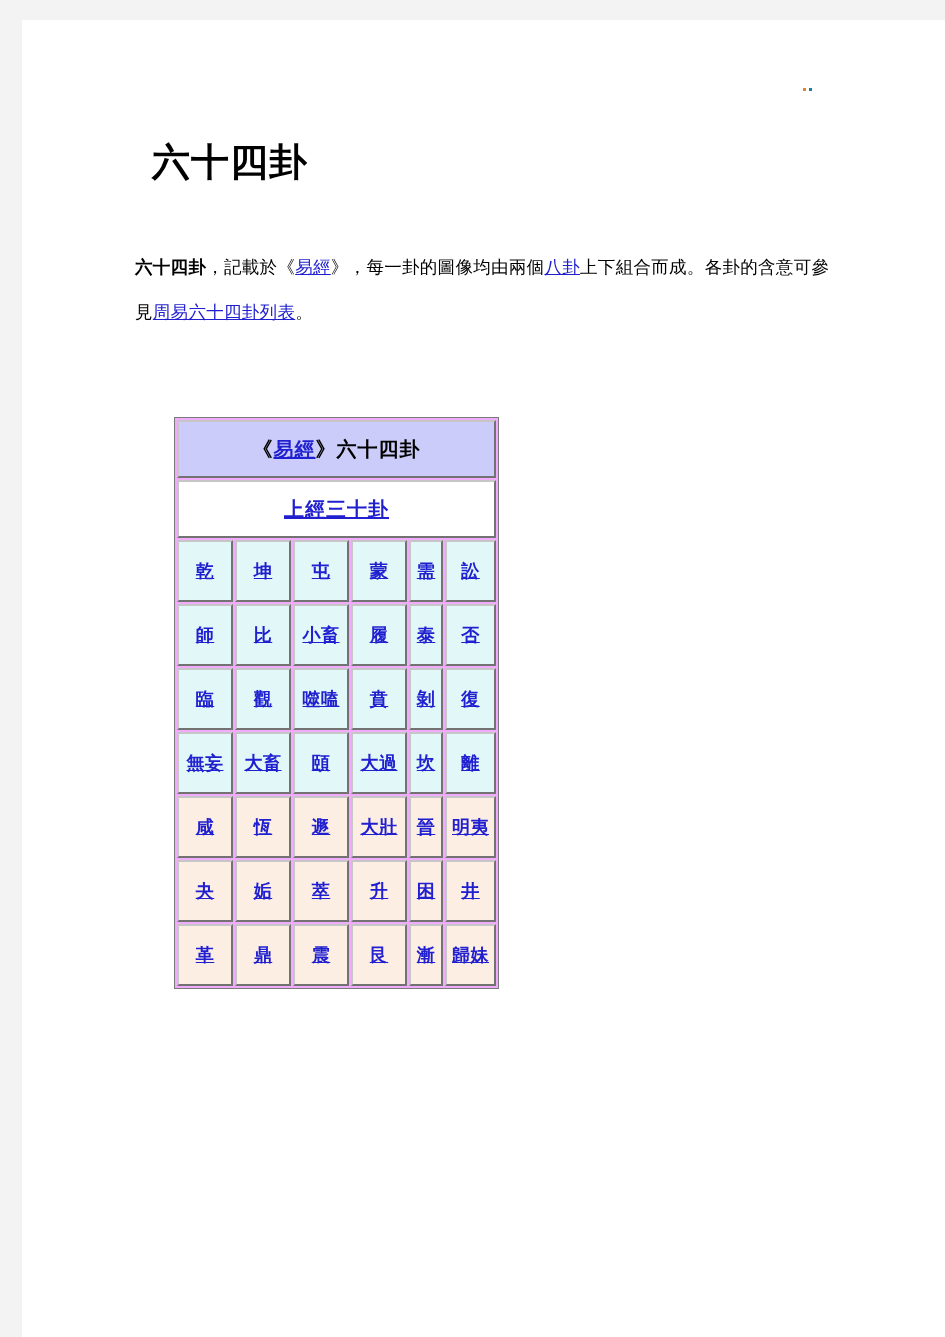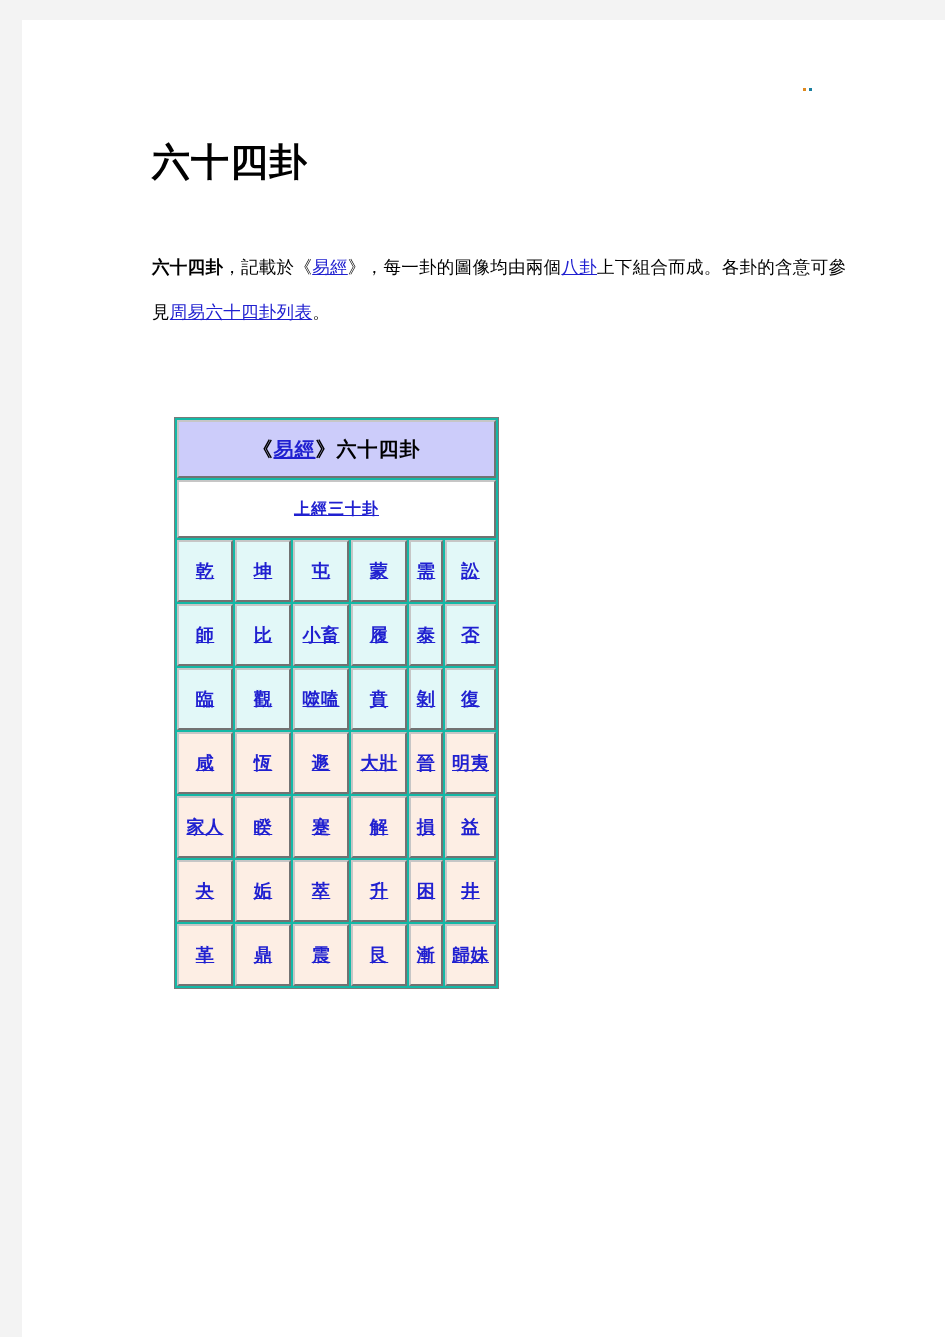--- a/index.html
+++ b/index.html
@@ -66,42 +66,42 @@
     margin: 0;
     font-size: 38px;
     font-weight: bold;
     color: #000000;
     letter-spacing: 1px;
     line-height: 1.2;
   }
 
   .intro {
     position: absolute;
-    left: 130px;
+    left: 113px;
     top: 225px;
     width: 700px;
     font-size: 17.5px;
     color: #000000;
     line-height: 2.55;
     letter-spacing: 0.3px;
   }
   .intro b { font-weight: bold; }
   a.wlink {
     color: #2020d0;
     text-decoration: underline;
   }
 
   
   .gua-table {
     position: absolute;
     left: 152px;
     top: 397px;
     border-collapse: separate;
     border-spacing: 2px;
-    background: #14b8a6;
+    background: #f0abfc;
     border: 1px solid #7a7a7a;
     font-size: 17px;
   }
   .gua-table td {
     border: 2px outset #c6c6c6;
     text-align: center;
     vertical-align: middle;
     padding: 0;
     height: 58px;
   }
@@ -109,21 +109,21 @@
     background: #ccccfa;
     height: 54px;
     font-size: 20px;
     font-weight: bold;
     color: #000000;
     letter-spacing: 1px;
   }
   td.section {
     background: #ffffff;
     height: 54px;
-    font-size: 16px;
+    font-size: 20px;
     font-weight: bold;
     letter-spacing: 1px;
   }
   td.upper {
     background: #e2f8f8;
   }
   td.lower {
     background: #fdeee4;
   }
   td.upper a, td.lower a, td.section a {
@@ -193,36 +193,36 @@
         </tr>
         <tr>
           <td class="upper"><a href="#">臨</a></td>
           <td class="upper"><a href="#">觀</a></td>
           <td class="upper"><a href="#">噬嗑</a></td>
           <td class="upper"><a href="#">賁</a></td>
           <td class="upper"><a href="#">剝</a></td>
           <td class="upper"><a href="#">復</a></td>
         </tr>
         <tr>
+          <td class="upper"><a href="#">無妄</a></td>
+          <td class="upper"><a href="#">大畜</a></td>
+          <td class="upper"><a href="#">頤</a></td>
+          <td class="upper"><a href="#">大過</a></td>
+          <td class="upper"><a href="#">坎</a></td>
+          <td class="upper"><a href="#">離</a></td>
+        </tr>
+        <tr>
           <td class="lower"><a href="#">咸</a></td>
           <td class="lower"><a href="#">恆</a></td>
           <td class="lower"><a href="#">遯</a></td>
           <td class="lower"><a href="#">大壯</a></td>
           <td class="lower"><a href="#">晉</a></td>
           <td class="lower"><a href="#">明夷</a></td>
         </tr>
         <tr>
-          <td class="lower"><a href="#">家人</a></td>
-          <td class="lower"><a href="#">睽</a></td>
-          <td class="lower"><a href="#">蹇</a></td>
-          <td class="lower"><a href="#">解</a></td>
-          <td class="lower"><a href="#">損</a></td>
-          <td class="lower"><a href="#">益</a></td>
-        </tr>
-        <tr>
           <td class="lower"><a href="#">夬</a></td>
           <td class="lower"><a href="#">姤</a></td>
           <td class="lower"><a href="#">萃</a></td>
           <td class="lower"><a href="#">升</a></td>
           <td class="lower"><a href="#">困</a></td>
           <td class="lower"><a href="#">井</a></td>
         </tr>
         <tr>
           <td class="lower"><a href="#">革</a></td>
           <td class="lower"><a href="#">鼎</a></td>

